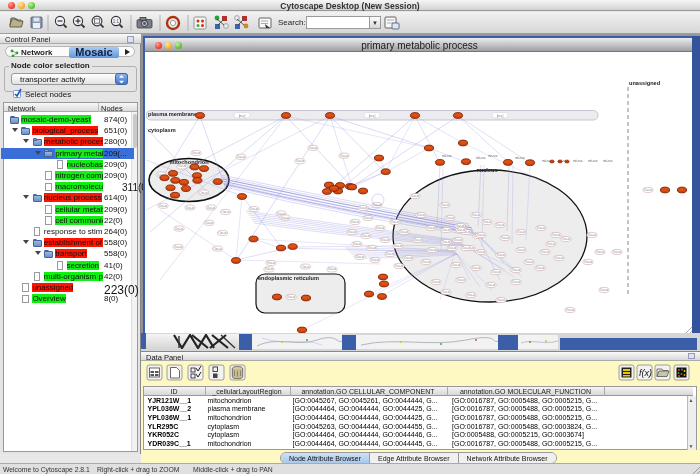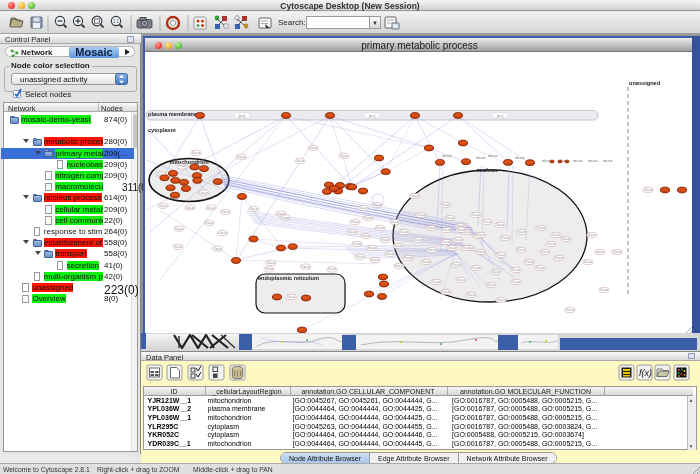--- a/index.html
+++ b/index.html
@@ -107,21 +107,21 @@
   </svg>
   <span class="abs" style="left:15px;top:1px;font-size:8px;font-weight:bold;color:#222;">Network</span>
   <span class="abs" style="left:63px;top:-0.5px;width:50px;height:11px;background:linear-gradient(#a8ccf2,#5f97dd);border-radius:2px;text-align:center;font-size:11px;font-weight:bold;color:#102040;line-height:11px;">Mosaic</span>
   <span class="abs" style="left:119px;top:2px;width:0;height:0;border-top:3.5px solid transparent;border-bottom:3.5px solid transparent;border-left:5px solid #222;"></span>
  </div>
 
  <div class="abs" style="left:4px;top:32px;width:133px;height:26px;border:1px solid #b0b0b0;border-radius:3px;"></div>
  <span class="abs" style="left:9px;top:27px;font-size:8px;font-weight:bold;color:#222;background:#e4e4e4;padding:0 2px;">Node color selection</span>
 
  <div class="abs" style="left:11px;top:39px;width:117px;height:12px;background:linear-gradient(#ffffff,#e2e2e2);border:1px solid #9a9a9a;border-radius:3px;">
-  <span class="abs" style="left:8px;top:1px;font-size:8px;color:#111;">unassigned activity</span>
+  <span class="abs" style="left:8px;top:1px;font-size:8px;color:#111;">transporter activity</span>
   <span class="abs" style="right:-1px;top:-1px;width:13px;height:12px;background:linear-gradient(#8ab4ea,#4377c8);border-radius:3px;border:1px solid #3a67a8;">
           <svg width="11" height="11" style="display:block" xmlns="http://www.w3.org/2000/svg">
             <path d="M5.5 1 L8 3.8 L3 3.8 Z" fill="#fff"></path>
             <path d="M5.5 9.5 L8 6.7 L3 6.7 Z" fill="#fff"></path>
           </svg>
         </span>
  </div>
 
  <span class="abs" style="left:13px;top:56px;width:8px;height:8px;background:#fff;border:1px solid #7799cc;border-radius:1.5px;"></span>
  <svg class="abs" style="left:12px;top:52px" width="12" height="12" xmlns="http://www.w3.org/2000/svg">
@@ -137,20 +137,27 @@
    <span class="abs" style="left:4px;top:0.5px;font-size:7.5px;color:#222;">Network</span>
    <span class="abs" style="left:97px;top:0.5px;font-size:7.5px;color:#222;">Nodes</span>
    <span class="abs" style="left:94px;top:0;width:1px;height:9px;background:#bbb;"></span>
   </div>
  </div>
  <div style="position:absolute;left:1px;top:80.5px;width:133px;height:10.5px;">
 <span style="position:absolute;left:9.0px;top:2.5px;width:9px;height:6.5px;background:linear-gradient(#9db9de,#6c92c4);border:0.5px solid #44639c;border-radius:1px;"></span>
         <span style="position:absolute;left:9.0px;top:1.2px;width:4.5px;height:2.5px;background:#86a8d4;border:0.5px solid #44639c;border-radius:1px 1px 0 0;"></span>
 <span style="position:absolute;left:20.0px;top:0.5px;max-width:82px;overflow:hidden;font-size:8px;background:#10f010;color:#111;white-space:nowrap;display:inline-block;">mosaic-demo-yeast</span>
 <span style="position:absolute;left:103px;top:0.5px;font-size:8px;color:#111;white-space:nowrap;">874(0)</span>
+</div>
+<div style="position:absolute;left:1px;top:91.7px;width:133px;height:10.5px;">
+<span style="position:absolute;left:10.9px;top:2.5px;width:0;height:0;border-left:3.5px solid transparent;border-right:3.5px solid transparent;border-top:4.5px solid #444;"></span>
+<span style="position:absolute;left:20.4px;top:2.5px;width:9px;height:6.5px;background:linear-gradient(#9db9de,#6c92c4);border:0.5px solid #44639c;border-radius:1px;"></span>
+        <span style="position:absolute;left:20.4px;top:1.2px;width:4.5px;height:2.5px;background:#86a8d4;border:0.5px solid #44639c;border-radius:1px 1px 0 0;"></span>
+<span style="position:absolute;left:31.4px;top:0.5px;max-width:71px;overflow:hidden;font-size:8px;background:#ff1400;color:#111;white-space:nowrap;display:inline-block;">biological_process</span>
+<span style="position:absolute;left:103px;top:0.5px;font-size:8px;color:#111;white-space:nowrap;">651(0)</span>
 </div>
 <div style="position:absolute;left:1px;top:102.9px;width:133px;height:10.5px;">
 <span style="position:absolute;left:22.3px;top:2.5px;width:0;height:0;border-left:3.5px solid transparent;border-right:3.5px solid transparent;border-top:4.5px solid #444;"></span>
 <span style="position:absolute;left:31.8px;top:2.5px;width:9px;height:6.5px;background:linear-gradient(#9db9de,#6c92c4);border:0.5px solid #44639c;border-radius:1px;"></span>
         <span style="position:absolute;left:31.8px;top:1.2px;width:4.5px;height:2.5px;background:#86a8d4;border:0.5px solid #44639c;border-radius:1px 1px 0 0;"></span>
 <span style="position:absolute;left:42.8px;top:0.5px;max-width:59px;overflow:hidden;font-size:8px;background:#ff1400;color:#111;white-space:nowrap;display:inline-block;">metabolic process</span>
 <span style="position:absolute;left:103px;top:0.5px;font-size:8px;color:#111;white-space:nowrap;">280(0)</span>
 </div>
 <div style="position:absolute;left:1px;top:114.1px;width:133px;height:10.5px;background:#3a6fd8;">
 <span style="position:absolute;left:33.7px;top:2.5px;width:0;height:0;border-left:3.5px solid transparent;border-right:3.5px solid transparent;border-top:4.5px solid #444;"></span>

